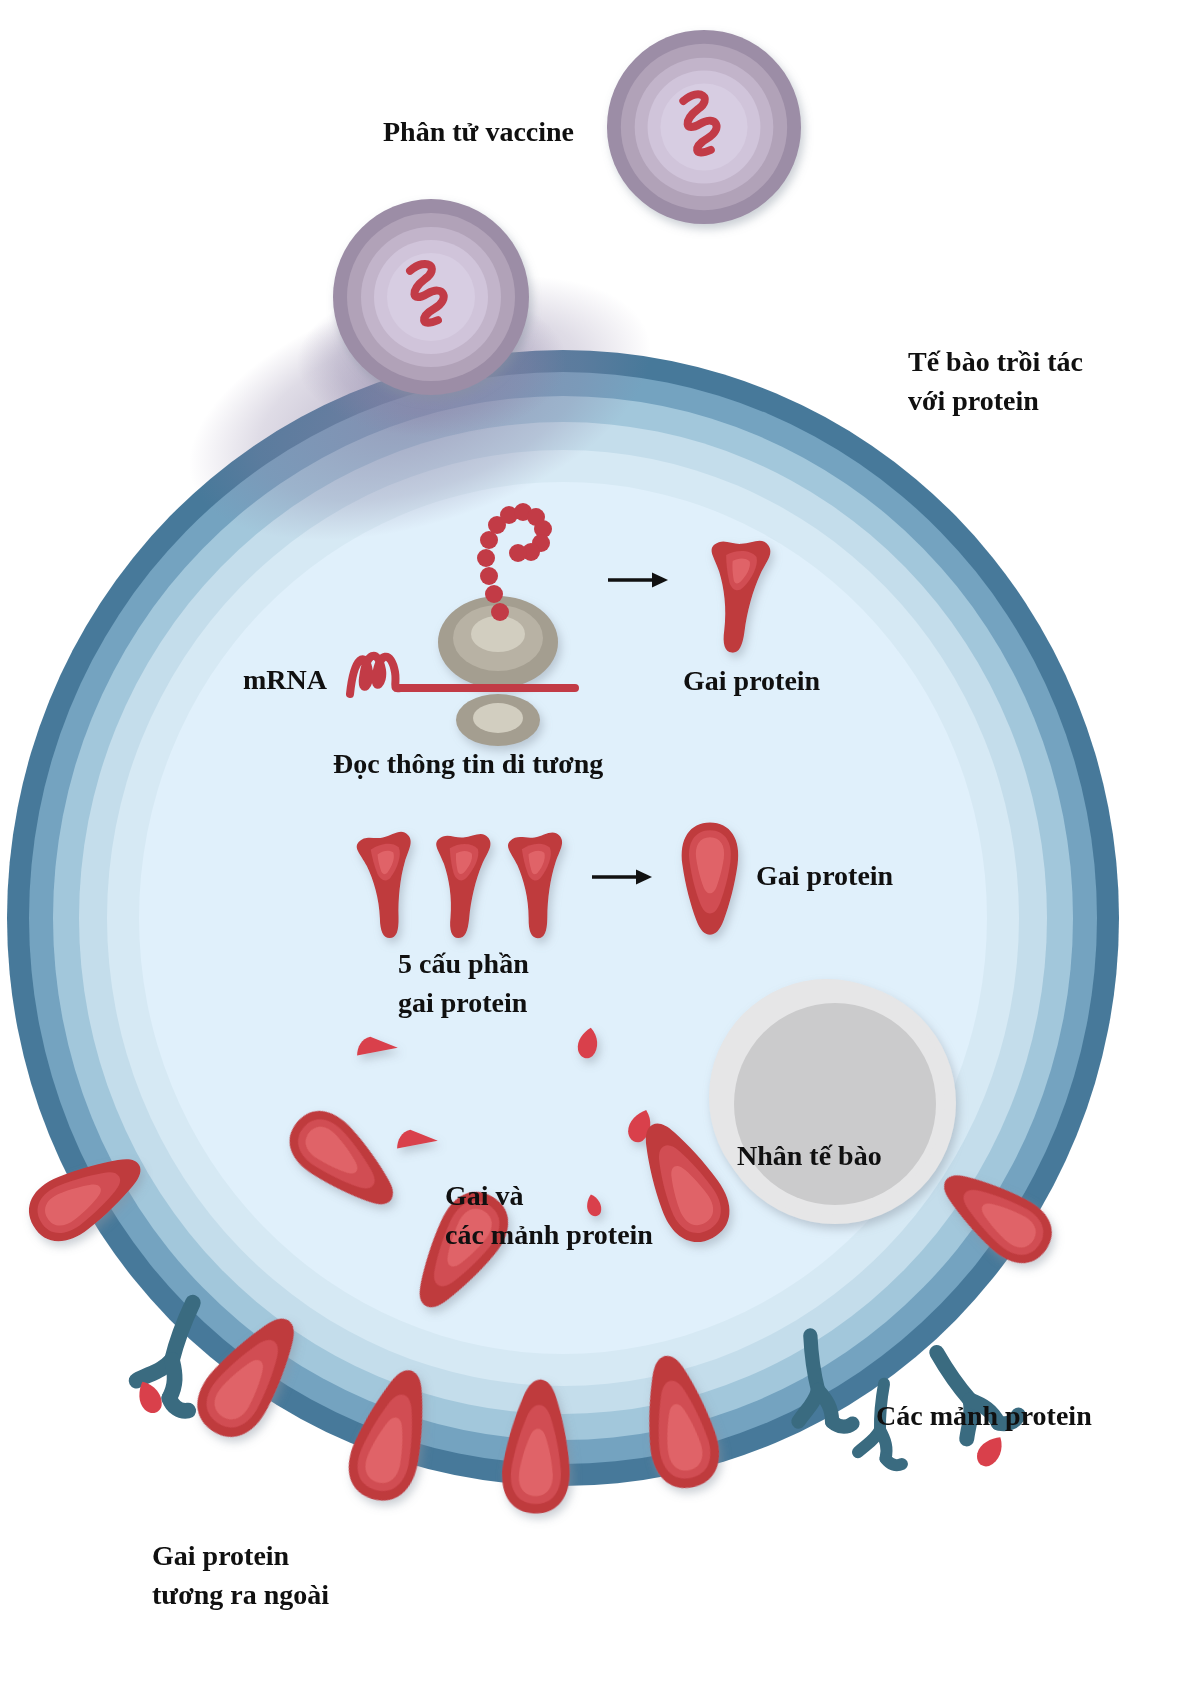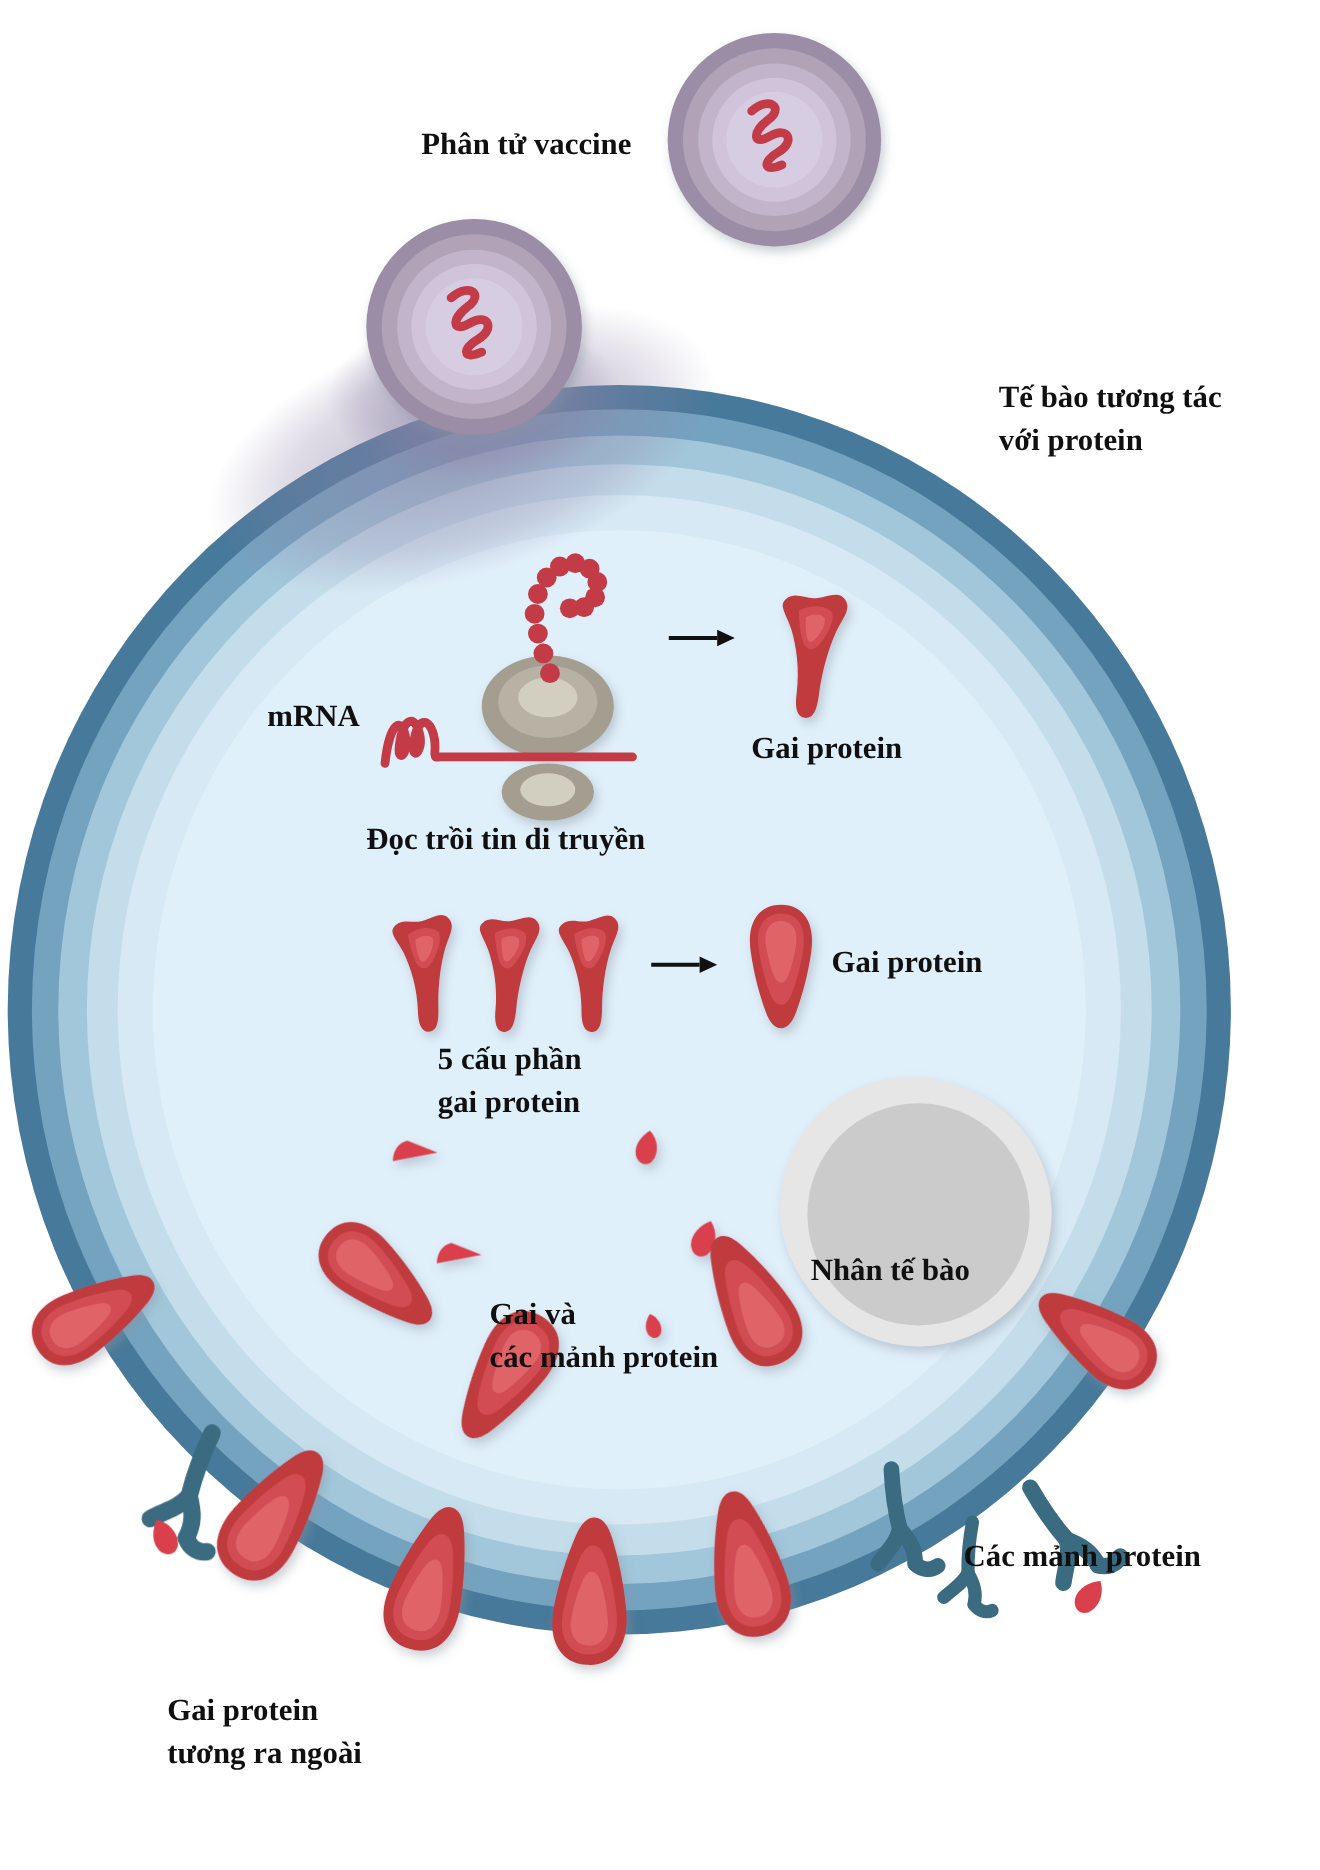--- a/index.html
+++ b/index.html
@@ -188,27 +188,27 @@
     <use href="#branch" transform="translate(970,1400) rotate(-35)"></use>
     <use href="#branch" transform="translate(880,1430) rotate(5) scale(0.8)"></use>
     <use href="#frag" transform="translate(150,1398) rotate(-25) scale(1.2)"></use>
     <use href="#frag" transform="translate(990,1452) rotate(35) scale(1.2)"></use>
   </g>
 </svg>
 
 <div class="lbl" style="left:383px;top:112px">Phân tử vaccine</div>
 
 <div class="lbl" style="left:908px;top:342px">
-  <div>Tế bào tương tác</div>
+  <div>Tế bào trồi tác</div>
   <div>với protein</div>
 </div>
 
-<div class="lbl" style="left:243px;top:632px">mRNA</div>
-
-<div class="lbl" style="left:333px;top:744px">Đọc trồi tin di truyền</div>
+<div class="lbl" style="left:243px;top:660px">mRNA</div>
+
+<div class="lbl" style="left:333px;top:744px">Đọc thông tin di tương</div>
 
 <div class="lbl" style="left:683px;top:661px">Gai protein</div>
 
 <div class="lbl" style="left:398px;top:944px">
   <div>5 cấu phần</div>
   <div>gai protein</div>
 </div>
 
 <div class="lbl" style="left:756px;top:856px">Gai protein</div>
 

